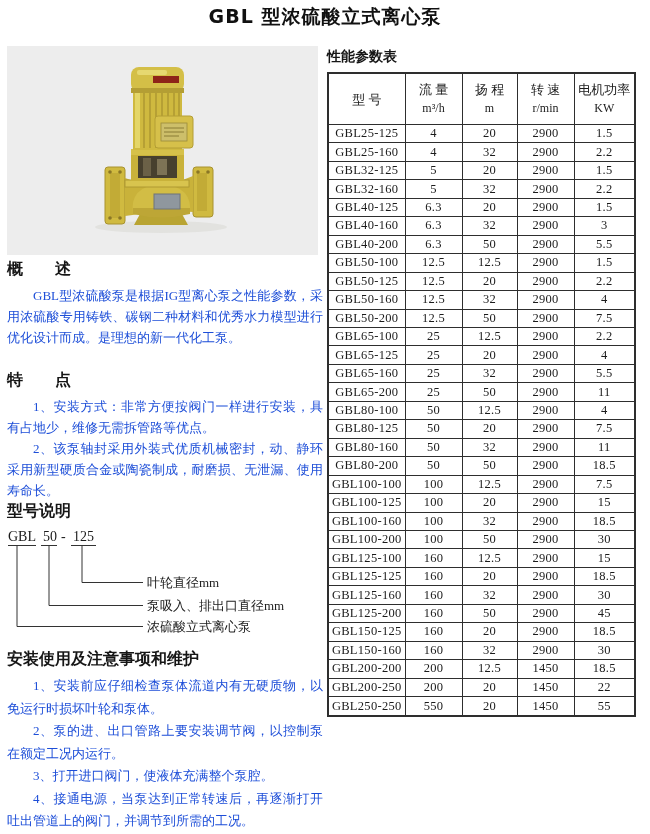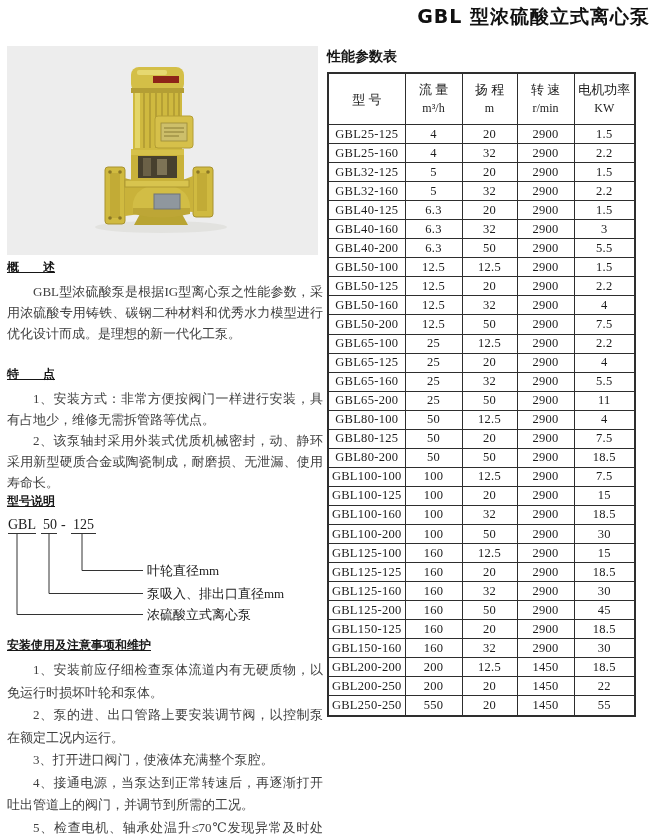--- a/index.html
+++ b/index.html
@@ -1,27 +1,27 @@
 <!DOCTYPE html>
 <html><head>
 <meta charset="utf-8">
 <style>
   html,body{margin:0;padding:0;background:#fff;}
   .page{position:relative;width:650px;height:834px;background:#ffffff;overflow:hidden;
         font-family:"Liberation Serif","DejaVu Serif",serif;color:#1b1b1b;}
   
-  .doc-title{position:absolute;top:4px;left:0;right:0;text-align:right;
+  .doc-title{position:absolute;top:4px;left:0;right:0;text-align:center;
              font-family:"DejaVu Sans","Liberation Sans",sans-serif;
              font-weight:bold;font-size:19px;letter-spacing:1px;color:#111;}
   
   .photo-box{position:absolute;left:7px;top:46px;width:311px;height:209px;background:#ededed;}
   .left-col{position:absolute;left:7px;top:259px;width:316px;}
   .sec-h{font-family:"DejaVu Sans","Liberation Sans",sans-serif;font-weight:bold;
-         font-size:12px;color:#161616;margin:0 0 5px 0;text-decoration:underline;}
-  .body-p{margin:0;font-size:13px;line-height:21px;text-align:justify;text-indent:2em;color:#404040;}
+         font-size:16px;color:#161616;margin:0 0 5px 0;}
+  .body-p{margin:0;font-size:13px;line-height:21px;text-align:justify;text-indent:2em;color:#1d4ed8;}
   .gap-sm{} .gap-md{margin-top:22px;}
   .model-svg{display:block;margin:2px 0 0 0;}
   .model-svg text{font-family:"Liberation Serif","DejaVu Serif",serif;fill:#1b1b1b;}
   .install-p{line-height:22.5px;}
   
   .right-col{position:absolute;left:327px;top:48px;width:318px;}
   .table-caption{font-family:"DejaVu Sans","Liberation Sans",sans-serif;font-weight:bold;
                  font-size:14px;color:#161616;margin:0 0 6px 0;}
   table.perf{border-collapse:collapse;table-layout:fixed;width:307px;height:645px;
              border:2px solid #2e2e2e;}
@@ -288,20 +288,27 @@
             <td>4</td>
           </tr>
           <tr>
             <td>GBL80-125</td>
             <td>50</td>
             <td>20</td>
             <td>2900</td>
             <td>7.5</td>
           </tr>
           <tr>
+            <td>GBL80-160</td>
+            <td>50</td>
+            <td>32</td>
+            <td>2900</td>
+            <td>11</td>
+          </tr>
+          <tr>
             <td>GBL80-200</td>
             <td>50</td>
             <td>50</td>
             <td>2900</td>
             <td>18.5</td>
           </tr>
           <tr>
             <td>GBL100-100</td>
             <td>100</td>
             <td>12.5</td>

